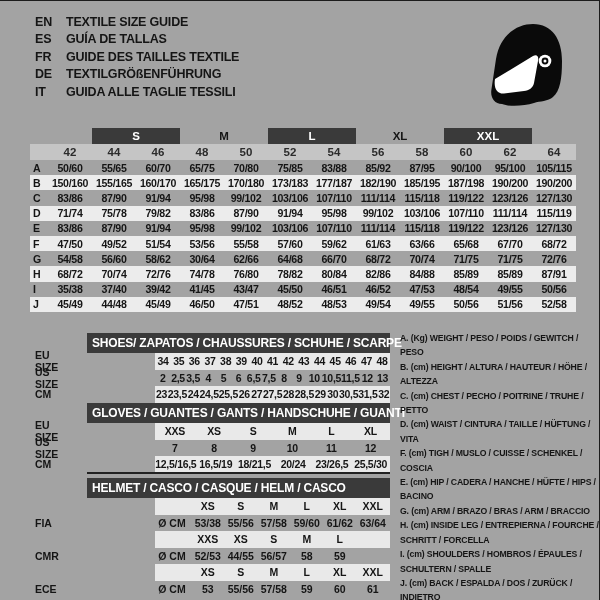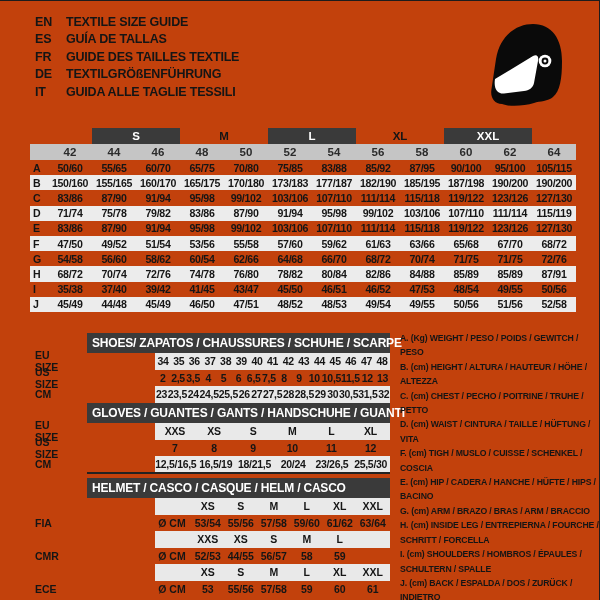--- a/index.html
+++ b/index.html
@@ -1,16 +1,16 @@
 <!DOCTYPE html>
 <html><head>
 <meta charset="utf-8">
 <style>
   html,body{margin:0;padding:0;background:#fff;}
-  #page{position:relative;width:600px;height:600px;background:#c2410c;overflow:hidden;
+  #page{position:relative;width:600px;height:600px;background:#a3a3a3;overflow:hidden;
         font-family:"Liberation Sans",sans-serif;color:#151515;
         border-top:1px solid #1c1c1c;border-right:1px solid #1c1c1c;box-sizing:border-box;}
 
   
   #lang-list{position:absolute;left:35px;top:12px;font-size:12.5px;font-weight:700;letter-spacing:-0.2px;}
   .lang-row{display:flex;height:17.5px;align-items:center;}
   .lang-code{width:31px;}
   
   #helmet-icon{position:absolute;left:488px;top:20px;}
 
@@ -196,21 +196,21 @@
         <div class="mcell">63/66</div>
         <div class="mcell">65/68</div>
         <div class="mcell">67/70</div>
         <div class="mcell">68/72</div>
       </div>
       <div class="mt-row">
         <div class="letter">G</div>
         <div class="mcell">54/58</div>
         <div class="mcell">56/60</div>
         <div class="mcell">58/62</div>
-        <div class="mcell">60/54</div>
+        <div class="mcell">30/64</div>
         <div class="mcell">62/66</div>
         <div class="mcell">64/68</div>
         <div class="mcell">66/70</div>
         <div class="mcell">68/72</div>
         <div class="mcell">70/74</div>
         <div class="mcell">71/75</div>
         <div class="mcell">71/75</div>
         <div class="mcell">72/76</div>
       </div>
       <div class="mt-row shaded">
@@ -372,21 +372,21 @@
           <div class="hcell">L</div>
           <div class="hcell">XL</div>
           <div class="hcell">XXL</div>
           <div class="hfill"></div>
         </div>
       </div>
       <div class="sec-row">
         <div class="sec-label">FIA</div>
         <div class="sec-cells">
           <div class="hcell0">Ø CM</div>
-          <div class="hcell">53/54</div>
+          <div class="hcell">53/38</div>
           <div class="hcell">55/56</div>
           <div class="hcell">57/58</div>
           <div class="hcell">59/60</div>
           <div class="hcell">61/62</div>
           <div class="hcell">63/64</div>
           <div class="hfill"></div>
         </div>
       </div>
       <div class="sec-row">
         <div class="sec-label"></div>

